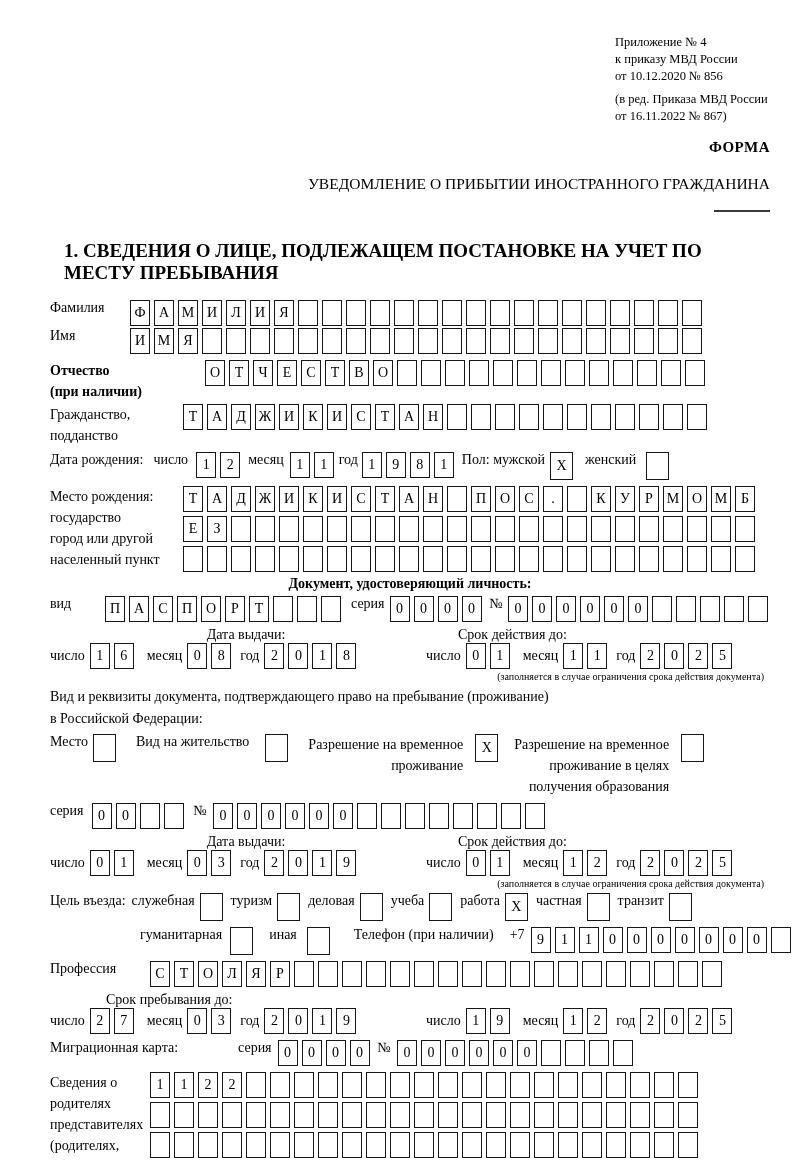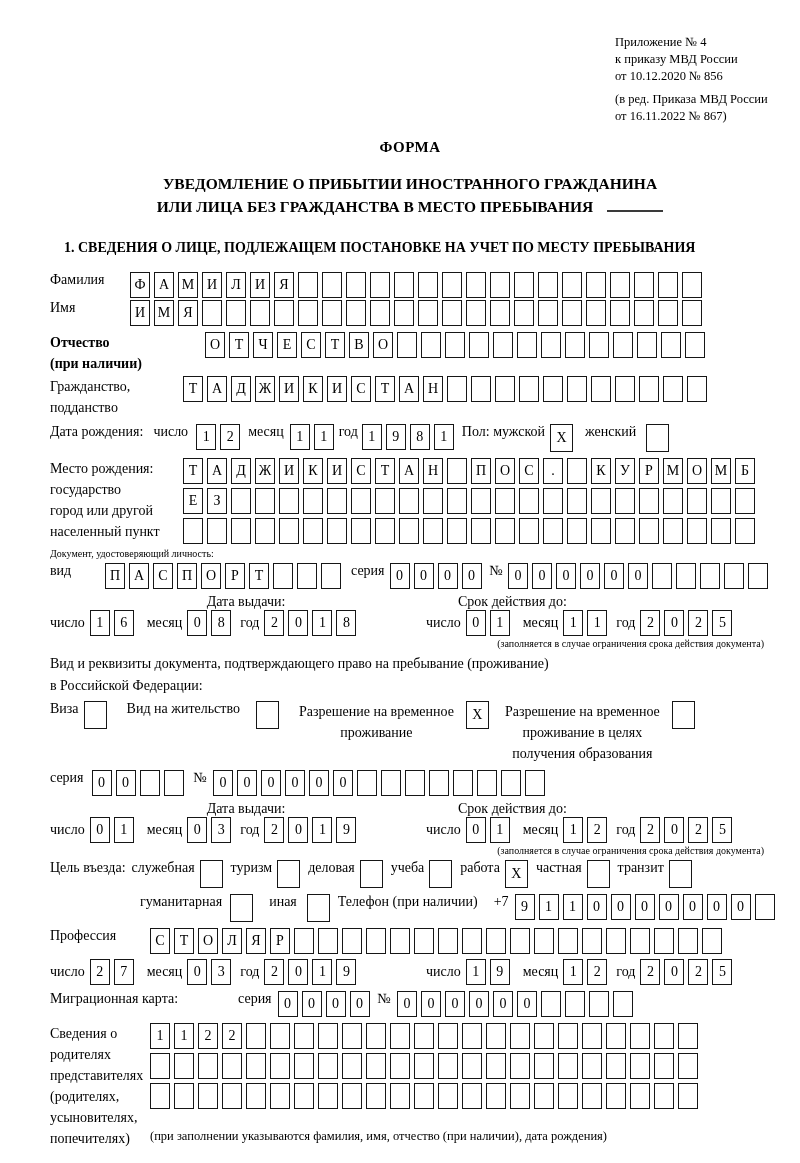--- a/index.html
+++ b/index.html
@@ -5,26 +5,26 @@
   * { margin:0; padding:0; box-sizing:border-box; }
   html,body { background:#fff; }
   body {
     width:800px; height:1163px; overflow:hidden;
     color:#000; font-family:"Liberation Serif", serif; font-size:14px;
   }
   .page { padding:34px 30px 0 50px; position:relative; }
 
   .hdr { margin-left:565px; font-size:12.5px; line-height:1.34; }
   .hdr .g { margin-top:7px; }
-  .forma { text-align:center; font-weight:bold; font-size:15px; margin-top:14px; letter-spacing:.5px; }
-
-  .title { text-align:center; font-weight:bold; font-size:15.5px; margin-top:16px; line-height:1.5; }
+  .forma { text-align:right; font-weight:bold; font-size:15px; margin-top:14px; letter-spacing:.5px; }
+
+  .title { text-align:right; font-weight:normal; font-size:15.5px; margin-top:16px; line-height:1.5; }
   .uline { display:inline-block; width:56px; border-bottom:2.2px solid #3a3a3a; height:3px; margin-left:14px; }
 
-  .sec { font-weight:bold; font-size:14px; margin:22px 0 16px 14px; }
+  .sec { font-weight:bold; font-size:19px; margin:22px 0 16px 14px; }
 
   .row { display:flex; margin-bottom:2px; }
   .row.top { align-items:flex-start; }
   .mt6 { margin-top:6px; }
 
   .cells { display:flex; gap:4px; }
   .cell {
     flex:none; width:20px; height:26px; border:1.6px solid #161616;
     display:flex; align-items:center; justify-content:center;
     font-size:14px; background:#fff;
@@ -33,54 +33,54 @@
   .cellcol { display:flex; flex-direction:column; gap:4px; }
 
   .lbl { font-size:14px; white-space:nowrap; }
   .lblblock { line-height:1.5; font-size:14px; }
   .w80 { width:80px; flex:none; }
   .w100 { width:100px; flex:none; }
   .w133 { width:133px; flex:none; }
   .w155 { width:155px; flex:none;font-weight:bold; }
   .ml4{margin-left:4px}.ml5{margin-left:5px}.ml6{margin-left:6px}.ml8{margin-left:8px}
   .ml10{margin-left:10px}.ml12{margin-left:12px}.ml16{margin-left:16px}.ml20{margin-left:20px}
-  .ml24{margin-left:8px}.ml60{margin-left:60px}.ml90{margin-left:90px}
-
-  .dochead { text-align:left; font-weight:normal; font-size:10px; margin:4px 0 4px 0; }
+  .ml24{margin-left:24px}.ml60{margin-left:60px}.ml90{margin-left:90px}
+
+  .dochead { text-align:center; font-weight:bold; font-size:14px; margin:4px 0 4px 0; }
 
   .dhead { display:flex; font-size:14px; margin-top:5px; }
   .dhead .dh1 { width:320px; text-align:center; margin-left:40px; }
   .dhead .dh2 { width:320px; text-align:left; margin-left:56px; }
   .dgroup { display:flex; align-items:center; gap:5px; width:330px; flex:none; }
   .dgroup.right { margin-left:46px; }
 
   .note { font-size:10px; text-align:right; padding-right:6px; margin:2px 0 4px 0; }
   .note-center { font-size:12.5px; margin-top:16px; }
 
-  .optblock { text-align:center; font-size:14px; line-height:1.5; }
+  .optblock { text-align:right; font-size:14px; line-height:1.5; }
   .introline { font-size:14px; line-height:1.55; }
 </style>
 </head>
 <body>
 
 <div class="page">
 
   <div class="hdr">
     <div>Приложение № 4</div>
     <div>к приказу МВД России</div>
     <div>от 10.12.2020 № 856</div>
     <div class="g">(в ред. Приказа МВД России</div>
     <div>от 16.11.2022 № 867)</div>
   </div>
   <div class="forma">ФОРМА</div>
 
   <div class="title">
     <div>УВЕДОМЛЕНИЕ О ПРИБЫТИИ ИНОСТРАННОГО ГРАЖДАНИНА</div>
     <div>
-      <span>ИЛИ ЛИЦА БЕЗ ГРАЖДАНСТВА В МЕСТО ПРЕБЫВАНИЯ</span><span class="uline"></span>
+      <span class="uline"></span>
     </div>
   </div>
 
   <div class="sec">1. СВЕДЕНИЯ О ЛИЦЕ, ПОДЛЕЖАЩЕМ ПОСТАНОВКЕ НА УЧЕТ ПО МЕСТУ ПРЕБЫВАНИЯ</div>
 
   <div class="row">
     <div class="lbl w80">Фамилия</div>
     <div class="cells">
         <span class="cell">Ф</span>
         <span class="cell">А</span>
@@ -397,21 +397,21 @@
           <span class="cell">2</span>
           <span class="cell">5</span>
         </div>
     </div>
   </div>
   <div class="note">(заполняется в случае ограничения срока действия документа)</div>
 
   <div class="introline">Вид и реквизиты документа, подтверждающего право на пребывание (проживание)</div>
   <div class="introline">в Российской Федерации:</div>
   <div class="row top" style="margin-top:4px">
-    <span class="lbl">Виза</span>
+    <span class="lbl">Место</span>
     <div class="cells cb ml5">
         <span class="cell"></span>
       </div>
     <span class="lbl ml20">Вид на жительство</span>
     <div class="cells cb ml16">
         <span class="cell"></span>
       </div>
     <div class="optblock ml20">
       <div>Разрешение на временное</div>
       <div>проживание</div>
@@ -581,20 +581,21 @@
         <span class="cell"></span>
         <span class="cell"></span>
         <span class="cell"></span>
         <span class="cell"></span>
         <span class="cell"></span>
         <span class="cell"></span>
       </div>
   </div>
 
   <div class="dhead">
+    <div class="dh2">Срок пребывания до:</div>
   </div>
   <div class="row">
     <div class="dgroup">
       <span class="lbl">число</span>
       <div class="cells">
           <span class="cell">2</span>
           <span class="cell">7</span>
         </div>
       <span class="lbl ml8">месяц</span>
       <div class="cells">

